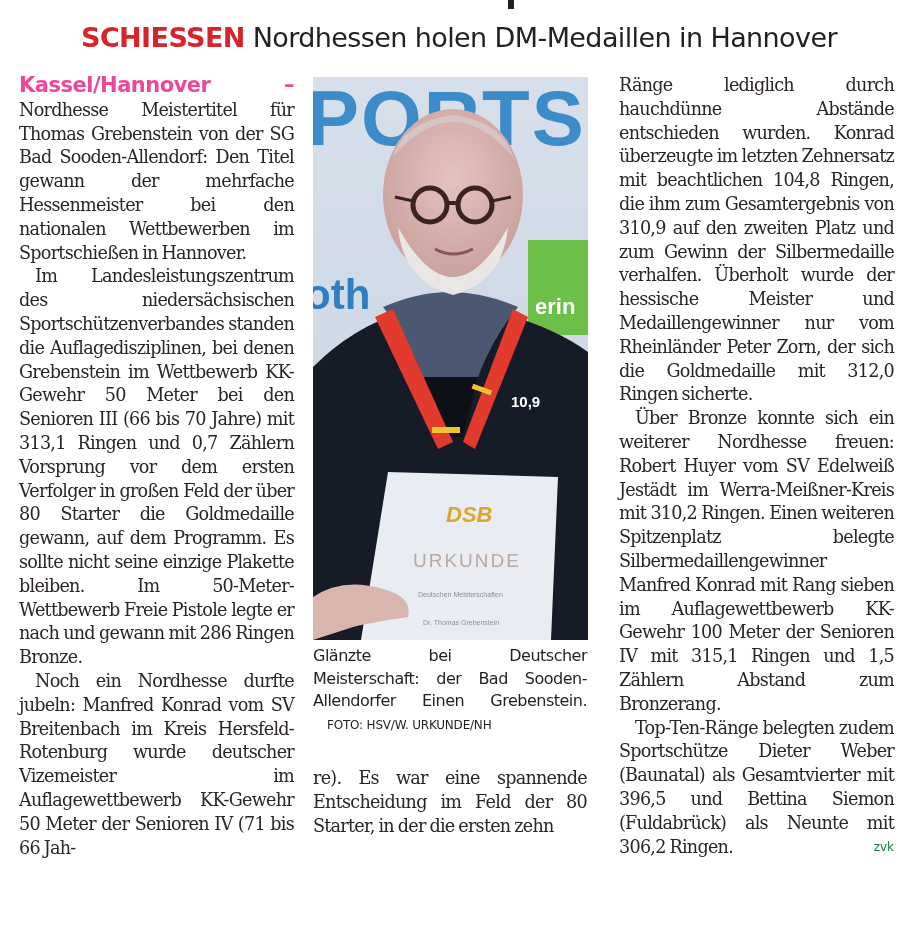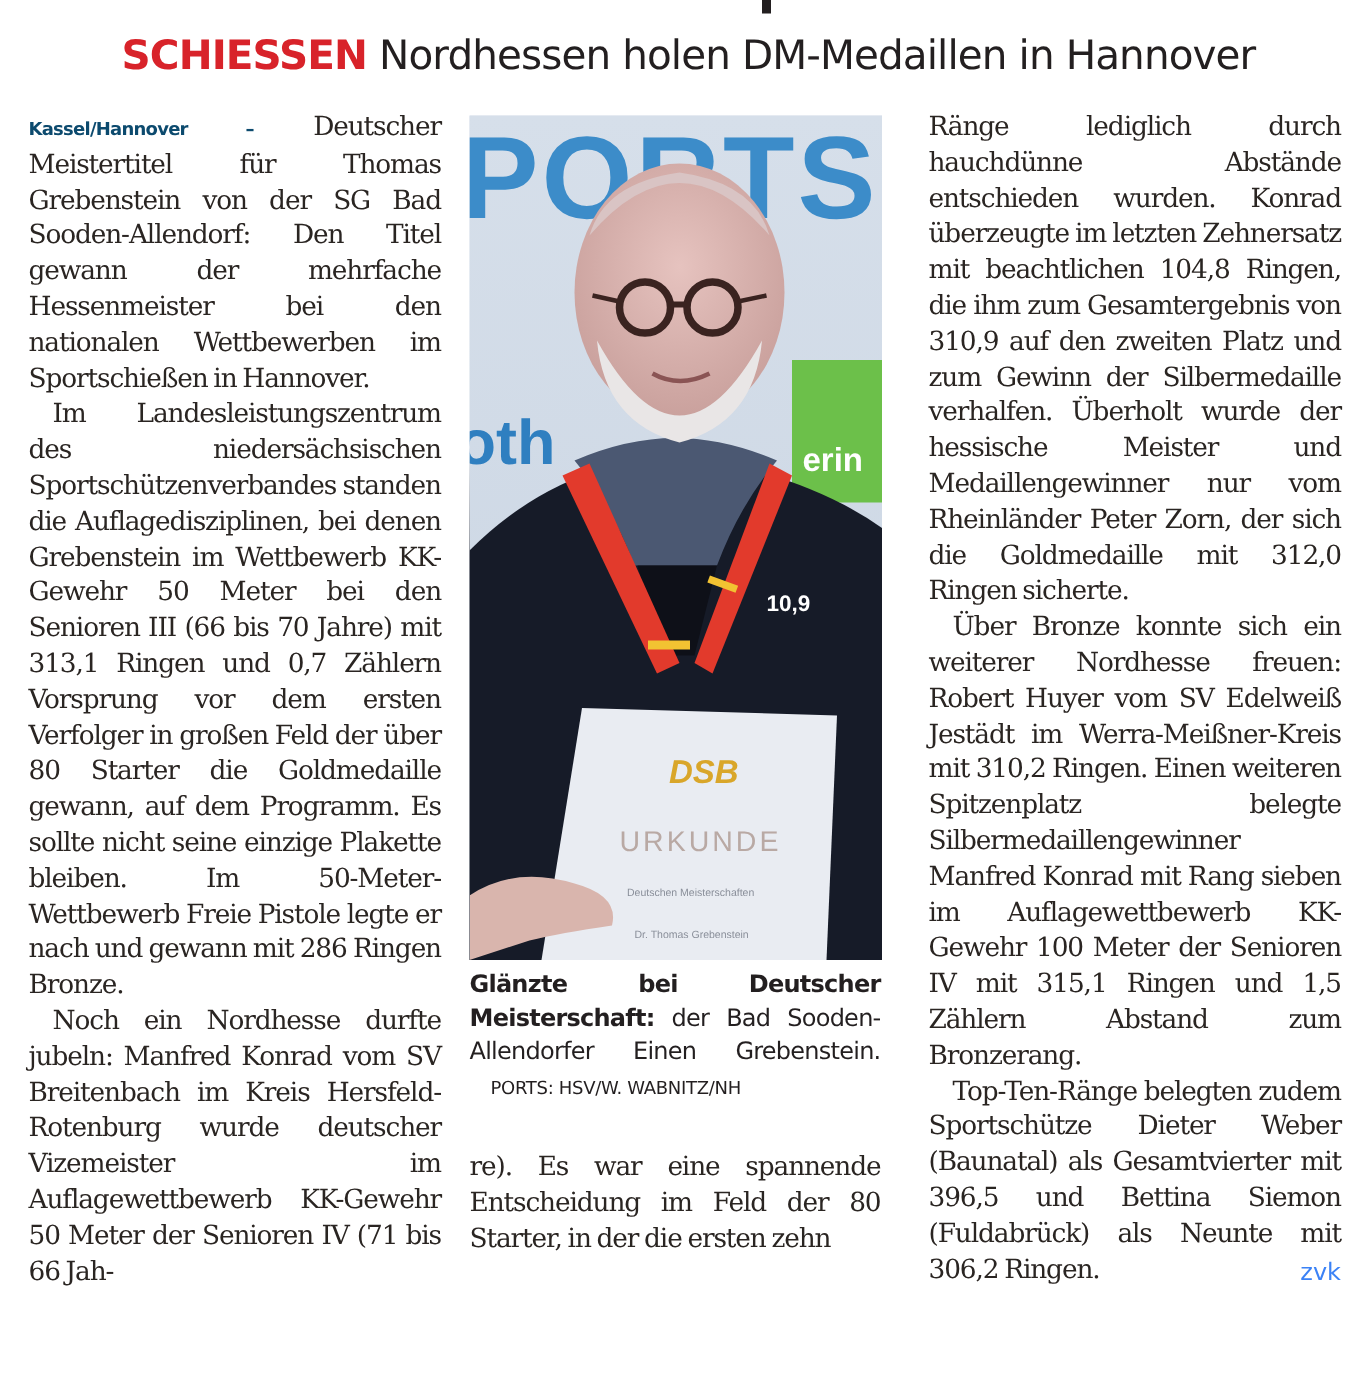--- a/index.html
+++ b/index.html
@@ -14,46 +14,46 @@
     .col {
       position: absolute; top: 74px; width: 275px;
       font-family: "DejaVu Serif", serif; font-size: 17.6px; line-height: 23.8px;
       color: #2a2522; letter-spacing: -0.75px; word-spacing: -1px;
     }
     .col p { margin: 0; text-align: justify; hyphens: manual; }
     .col p.indent { text-indent: 16px; }
     .col1 { left: 19px; }
     .col3 { left: 607px; margin-left: 12px; }
     .col2text { left: 313px; top: 767px; width: 274px; }
-    .dateline { font-family: "DejaVu Sans", sans-serif; font-weight: bold; font-size: 12px; letter-spacing: -0.5px; color: #0c4a6e; }
+    .dateline { font-family: "DejaVu Sans", sans-serif; font-weight: bold; font-size: 21px; letter-spacing: -0.5px; color: #ec4899; }
     .photo {
       position: absolute; left: 313px; top: 77px; width: 275px; height: 563px; overflow: hidden;
       background: linear-gradient(180deg, #cfd9e6 0%, #d8e0ea 40%, #1d2230 52%, #141926 100%);
     }
     .caption {
       position: absolute; left: 313px; top: 645px; width: 274px;
       font-family: "DejaVu Sans", sans-serif; font-size: 16px; line-height: 22.5px;
       color: #231f20; letter-spacing: -0.5px; text-align: justify;
     }
-    .caption b { font-weight: bold; }
+    .caption b { font-weight: normal; }
     .caption .credit { font-size: 12px; letter-spacing: -0.2px; margin-left: 14px; }
-    .author { float: right; font-family: "DejaVu Sans", sans-serif; font-size: 16px; color: #3b82f6; letter-spacing: 0; }
+    .author { float: right; font-family: "DejaVu Sans", sans-serif; font-size: 12px; color: #15803d; letter-spacing: 0; }
   </style>
 </head>
 <body>
 
 <div class="topmark"></div>
 
 <h1 class="headline" style="margin:4px;font-weight:normal;">
   <span class="kicker">SCHIESSEN</span>
   <span>Nordhessen holen DM-Medaillen in Hannover</span>
 </h1>
 
 <div class="col col1">
-  <p><span class="dateline">Kassel/Hannover –</span> <span>Deutscher Meistertitel für Thomas Grebenstein von der SG Bad Sooden-Allendorf: Den Titel gewann der mehrfache Hessenmeister bei den nationalen Wettbewerben im Sportschießen in Hannover.</span></p>
+  <p><span class="dateline">Kassel/Hannover –</span> <span>Nordhesse Meistertitel für Thomas Grebenstein von der SG Bad Sooden-Allendorf: Den Titel gewann der mehrfache Hessenmeister bei den nationalen Wettbewerben im Sportschießen in Hannover.</span></p>
   <p class="indent">Im Landesleistungszentrum des niedersächsischen Sportschützenverbandes standen die Auflagedisziplinen, bei denen Grebenstein im Wettbewerb KK-Gewehr 50 Meter bei den Senioren III (66 bis 70 Jahre) mit 313,1 Ringen und 0,7 Zählern Vorsprung vor dem ersten Verfolger in großen Feld der über 80 Starter die Goldmedaille gewann, auf dem Programm. Es sollte nicht seine einzige Plakette bleiben. Im 50-Meter-Wettbewerb Freie Pistole legte er nach und gewann mit 286 Ringen Bronze.</p>
   <p class="indent">Noch ein Nordhesse durfte jubeln: Manfred Konrad vom SV Breitenbach im Kreis Hersfeld-Rotenburg wurde deutscher Vizemeister im Auflagewettbewerb KK-Gewehr 50 Meter der Senioren IV (71 bis 66 Jah-</p>
 </div>
 
 <div class="photo">
   <svg width="275" height="563" viewBox="0 0 275 563">
     <defs>
       <linearGradient id="bg" x1="0" y1="0" x2="0" y2="1">
         <stop offset="0" stop-color="#d6dfea"></stop>
         <stop offset="1" stop-color="#c9d4e2"></stop>
@@ -95,21 +95,21 @@
     <text x="105" y="520" font-family="Liberation Sans, sans-serif" font-size="7" fill="#8a8f9a">Deutschen Meisterschaften</text>
     <text x="110" y="548" font-family="Liberation Sans, sans-serif" font-size="7" fill="#8a8f9a">Dr. Thomas Grebenstein</text>
 
     <path d="M0 520 Q30 500 70 512 Q100 520 95 540 Q60 545 40 550 L0 563 Z" fill="#d9b5ad"></path>
   </svg>
 </div>
 
 <div class="caption">
   <b>Glänzte bei Deutscher Meisterschaft:</b>
   <span>der Bad Sooden-Allendorfer Einen Grebenstein.</span>
-  <span class="credit">PORTS: HSV/W. WABNITZ/NH</span>
+  <span class="credit">FOTO: HSV/W. URKUNDE/NH</span>
 </div>
 
 <div class="col col2text">
   <p>re). Es war eine spannende Entscheidung im Feld der 80 Starter, in der die ersten zehn</p>
 </div>
 
 <div class="col col3">
   <p>Ränge lediglich durch hauchdünne Abstände entschieden wurden. Konrad überzeugte im letzten Zehnersatz mit beachtlichen 104,8 Ringen, die ihm zum Gesamtergebnis von 310,9 auf den zweiten Platz und zum Gewinn der Silbermedaille verhalfen. Überholt wurde der hessische Meister und Medaillengewinner nur vom Rheinländer Peter Zorn, der sich die Goldmedaille mit 312,0 Ringen sicherte.</p>
   <p class="indent">Über Bronze konnte sich ein weiterer Nordhesse freuen: Robert Huyer vom SV Edelweiß Jestädt im Werra-Meißner-Kreis mit 310,2 Ringen. Einen weiteren Spitzenplatz belegte Silbermedaillengewinner Manfred Konrad mit Rang sieben im Auflagewettbewerb KK-Gewehr 100 Meter der Senioren IV mit 315,1 Ringen und 1,5 Zählern Abstand zum Bronzerang.</p>
   <p class="indent"><span>Top-Ten-Ränge belegten zudem Sportschütze Dieter Weber (Baunatal) als Gesamtvierter mit 396,5 und Bettina Siemon (Fuldabrück) als Neunte mit 306,2 Ringen.</span><span class="author">zvk</span></p>

